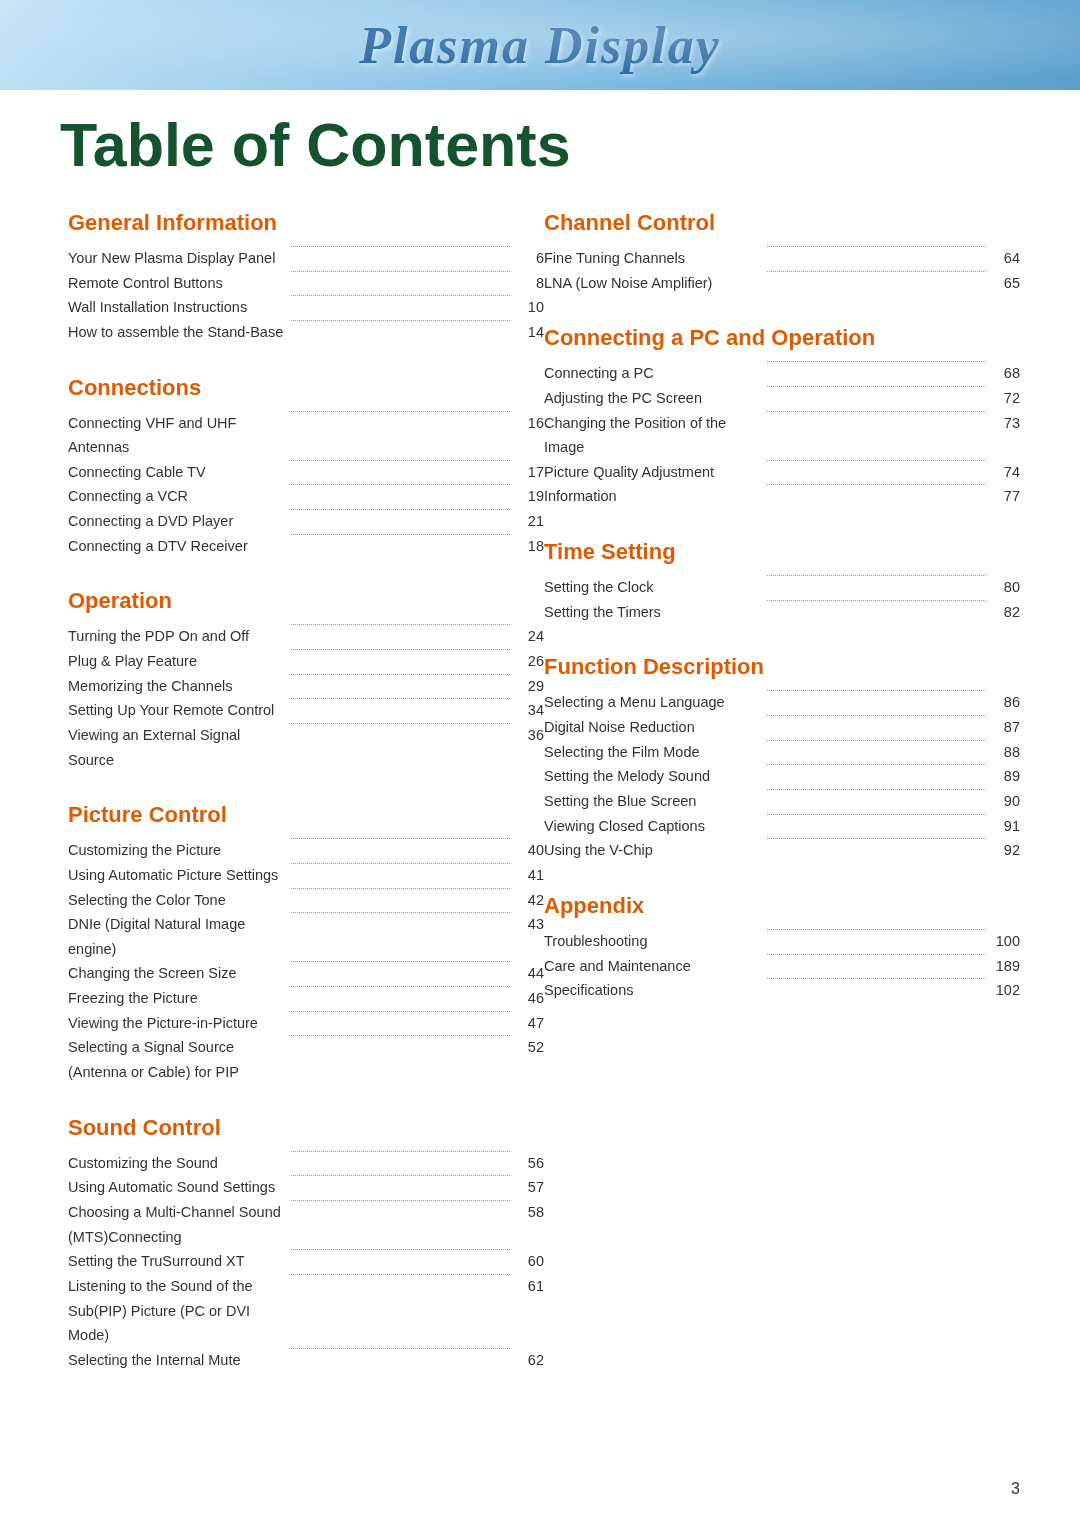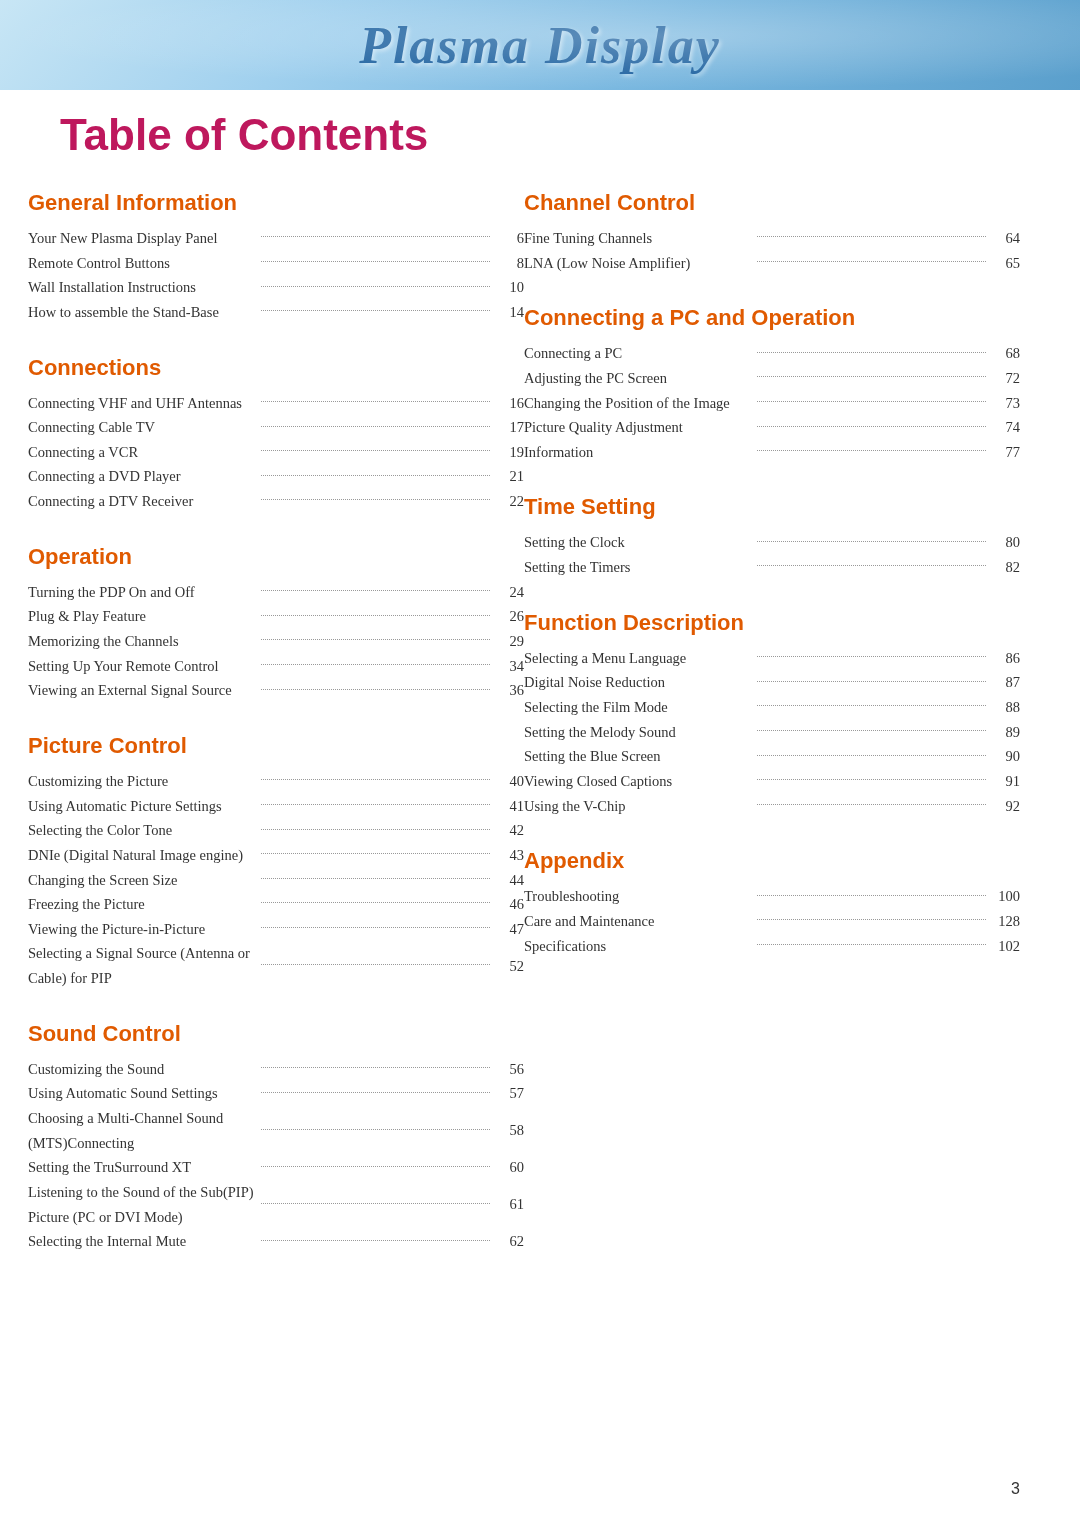--- a/index.html
+++ b/index.html
@@ -34,31 +34,32 @@
       font-weight: bold;
       color: #1a5f9e;
       font-style: italic;
       text-shadow: 2px 2px 4px rgba(255,255,255,0.5);
       letter-spacing: 2px;
       font-family: Georgia, serif;
     }
 
     
     .page-title {
-      font-size: 44px;
+      font-size: 61px;
       font-weight: bold;
-      color: #be185d;
+      color: #14532d;
       padding: 20px 26px 10px 60px;
       font-family: Arial Black, Arial, sans-serif;
     }
 
     
     .content {
       display: flex;
       padding: 20px 60px 40px 28px;
+      margin-left: 40px;
     }
 
     .column-left {
       flex: 1;
       max-width: 510px;
     }
 
     .column-right {
       flex: 1;
       max-width: 510px;
@@ -72,25 +73,25 @@
     .section-title {
       font-size: 22px;
       font-weight: bold;
       color: #e05a00;
       margin-bottom: 10px;
       font-family: Arial, sans-serif;
     }
 
     .toc-item {
       display: flex;
-      align-items: center;
+      align-items: flex-start;
       font-size: 14.5px;
       color: #333;
       line-height: 1.7;
-      font-family: Liberation Serif, serif;
+      font-family: Liberation Sans, sans-serif;
     }
 
     .toc-item-text {
       flex: 1;
     }
 
     .toc-item-dots {
       flex: 1;
       border-bottom: 1px dotted #999;
       margin: 0 4px 3px 4px;
@@ -165,21 +166,21 @@
           <span class="toc-item-page">19</span>
         </div>
         <div class="toc-item">
           <span class="toc-item-text">Connecting a DVD Player</span>
           <span class="toc-item-dots"></span>
           <span class="toc-item-page">21</span>
         </div>
         <div class="toc-item">
           <span class="toc-item-text">Connecting a DTV Receiver</span>
           <span class="toc-item-dots"></span>
-          <span class="toc-item-page">22</span>
+          <span class="toc-item-page">18</span>
         </div>
       </div>
       <div class="section">
         <div class="section-title">Operation</div>
         <div class="toc-item">
           <span class="toc-item-text">Turning the PDP On and Off</span>
           <span class="toc-item-dots"></span>
           <span class="toc-item-page">24</span>
         </div>
         <div class="toc-item">
@@ -377,21 +378,21 @@
       <div class="section">
         <div class="section-title">Appendix</div>
         <div class="toc-item">
           <span class="toc-item-text">Troubleshooting</span>
           <span class="toc-item-dots"></span>
           <span class="toc-item-page">100</span>
         </div>
         <div class="toc-item">
           <span class="toc-item-text">Care and Maintenance</span>
           <span class="toc-item-dots"></span>
-          <span class="toc-item-page">128</span>
+          <span class="toc-item-page">189</span>
         </div>
         <div class="toc-item">
           <span class="toc-item-text">Specifications</span>
           <span class="toc-item-dots"></span>
           <span class="toc-item-page">102</span>
         </div>
       </div>
     </div>
 </div>
 

